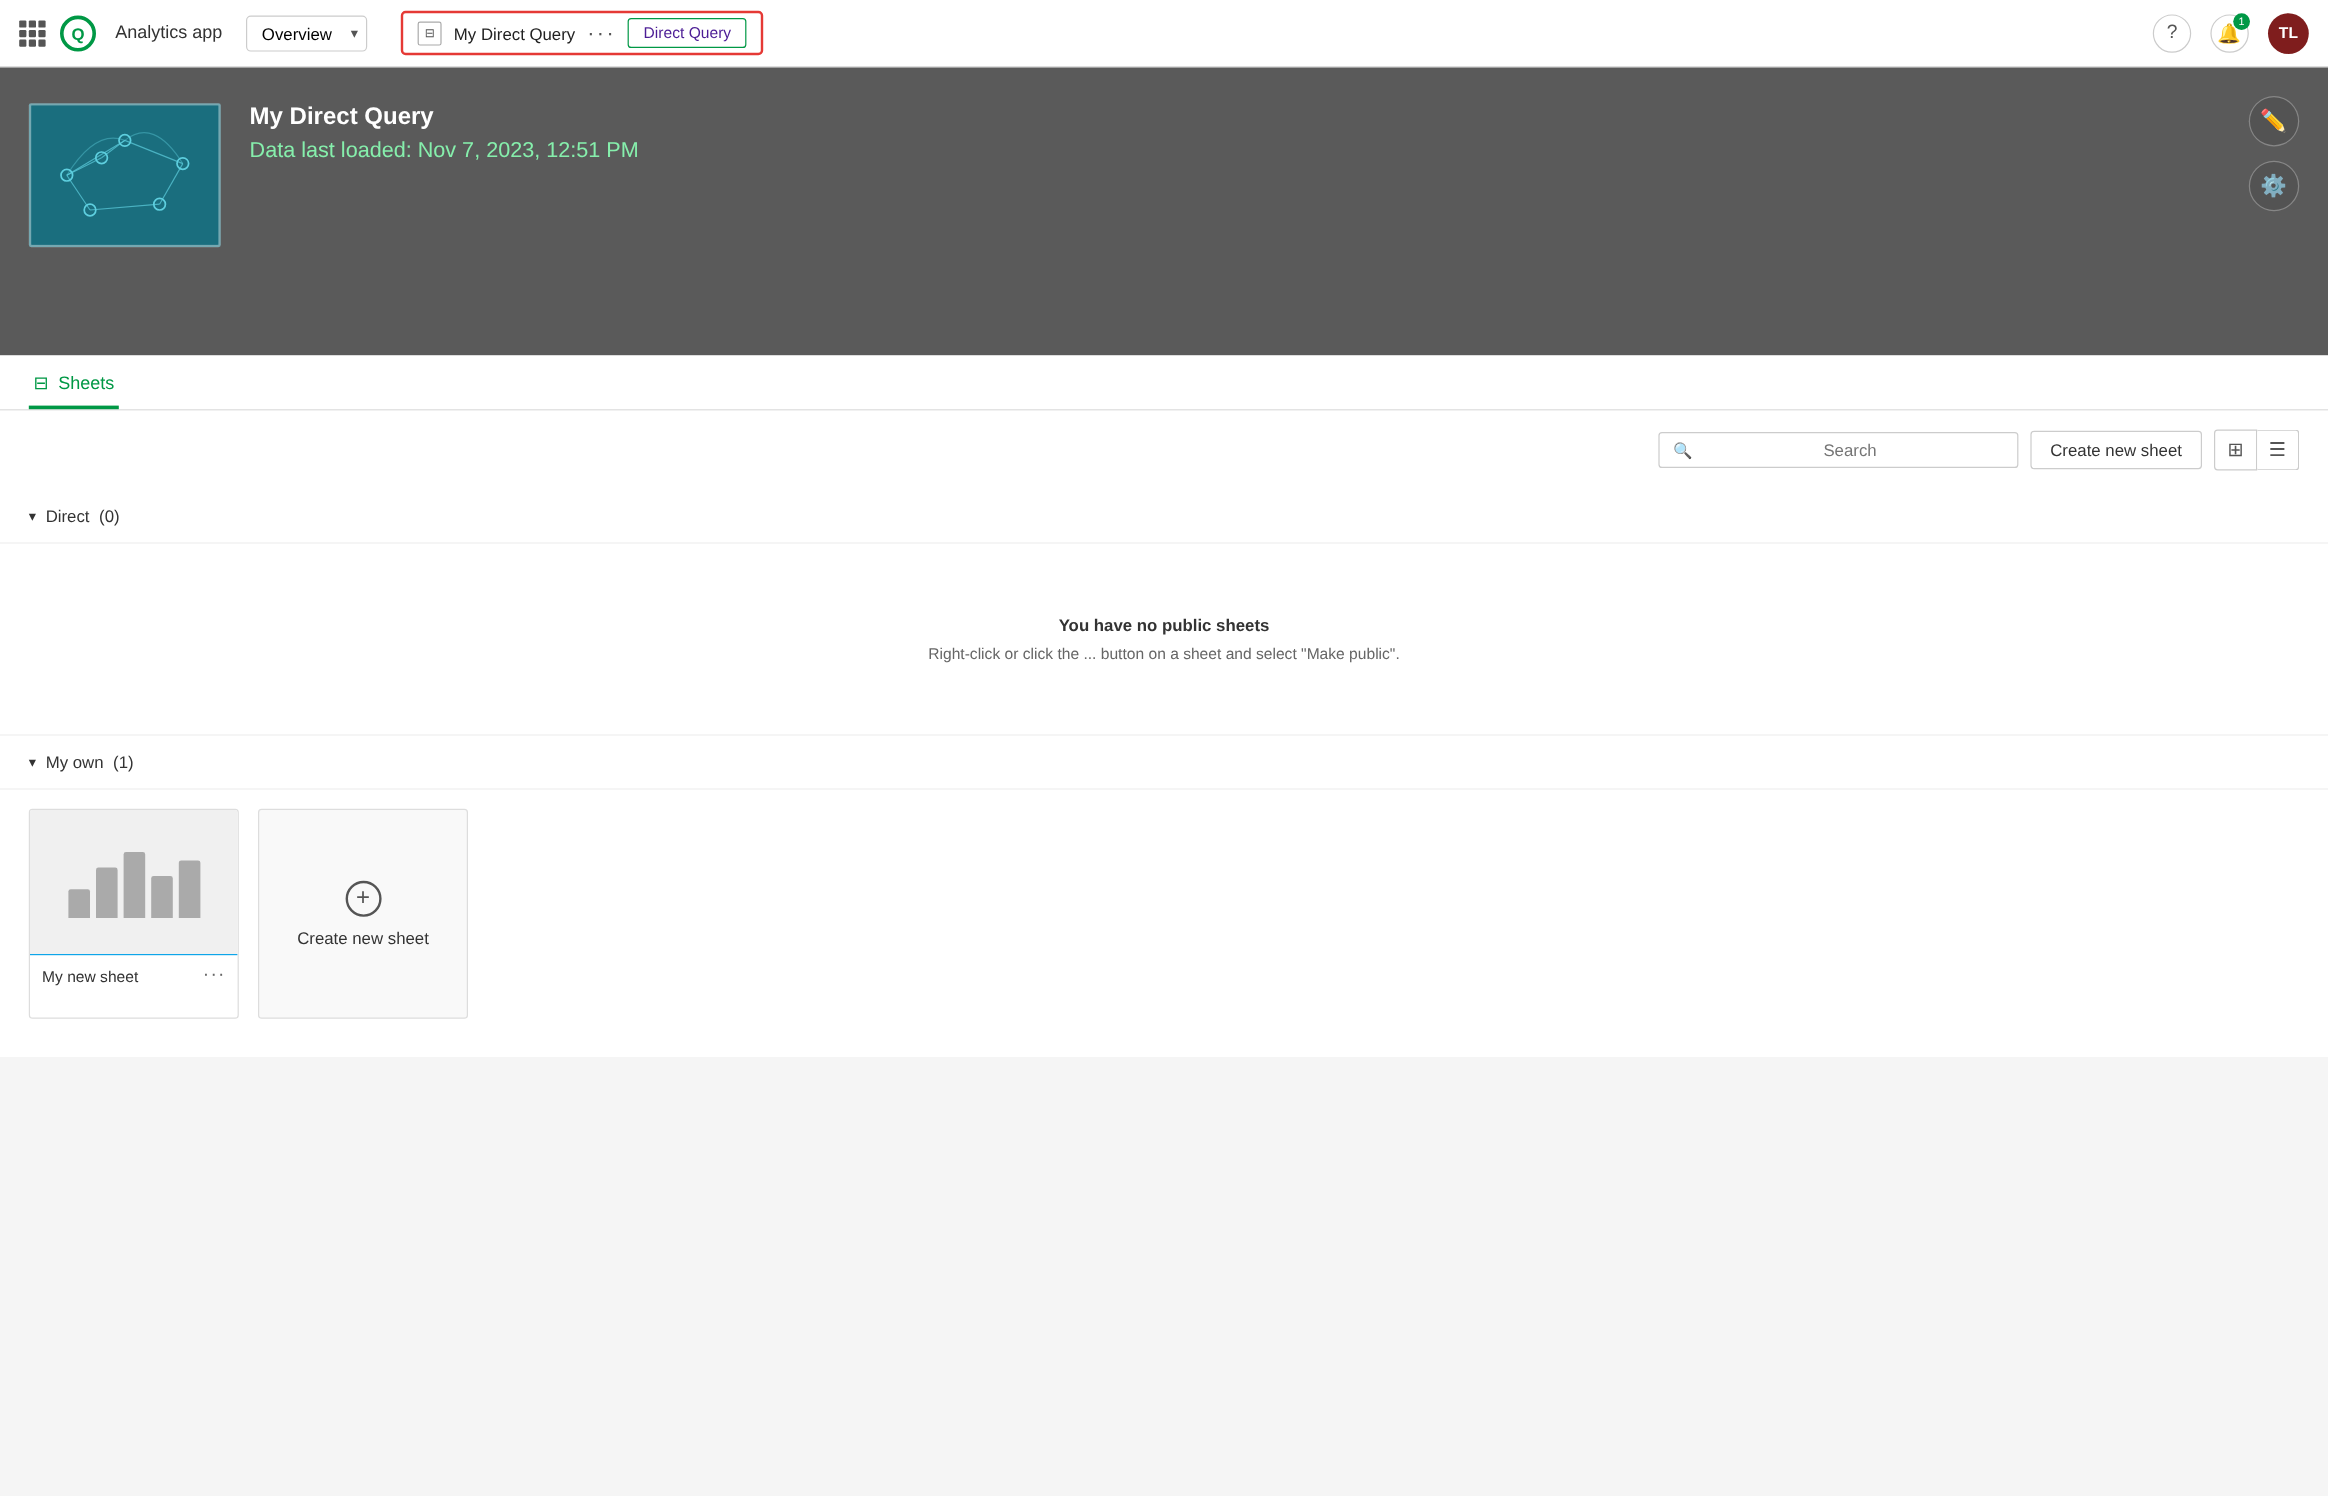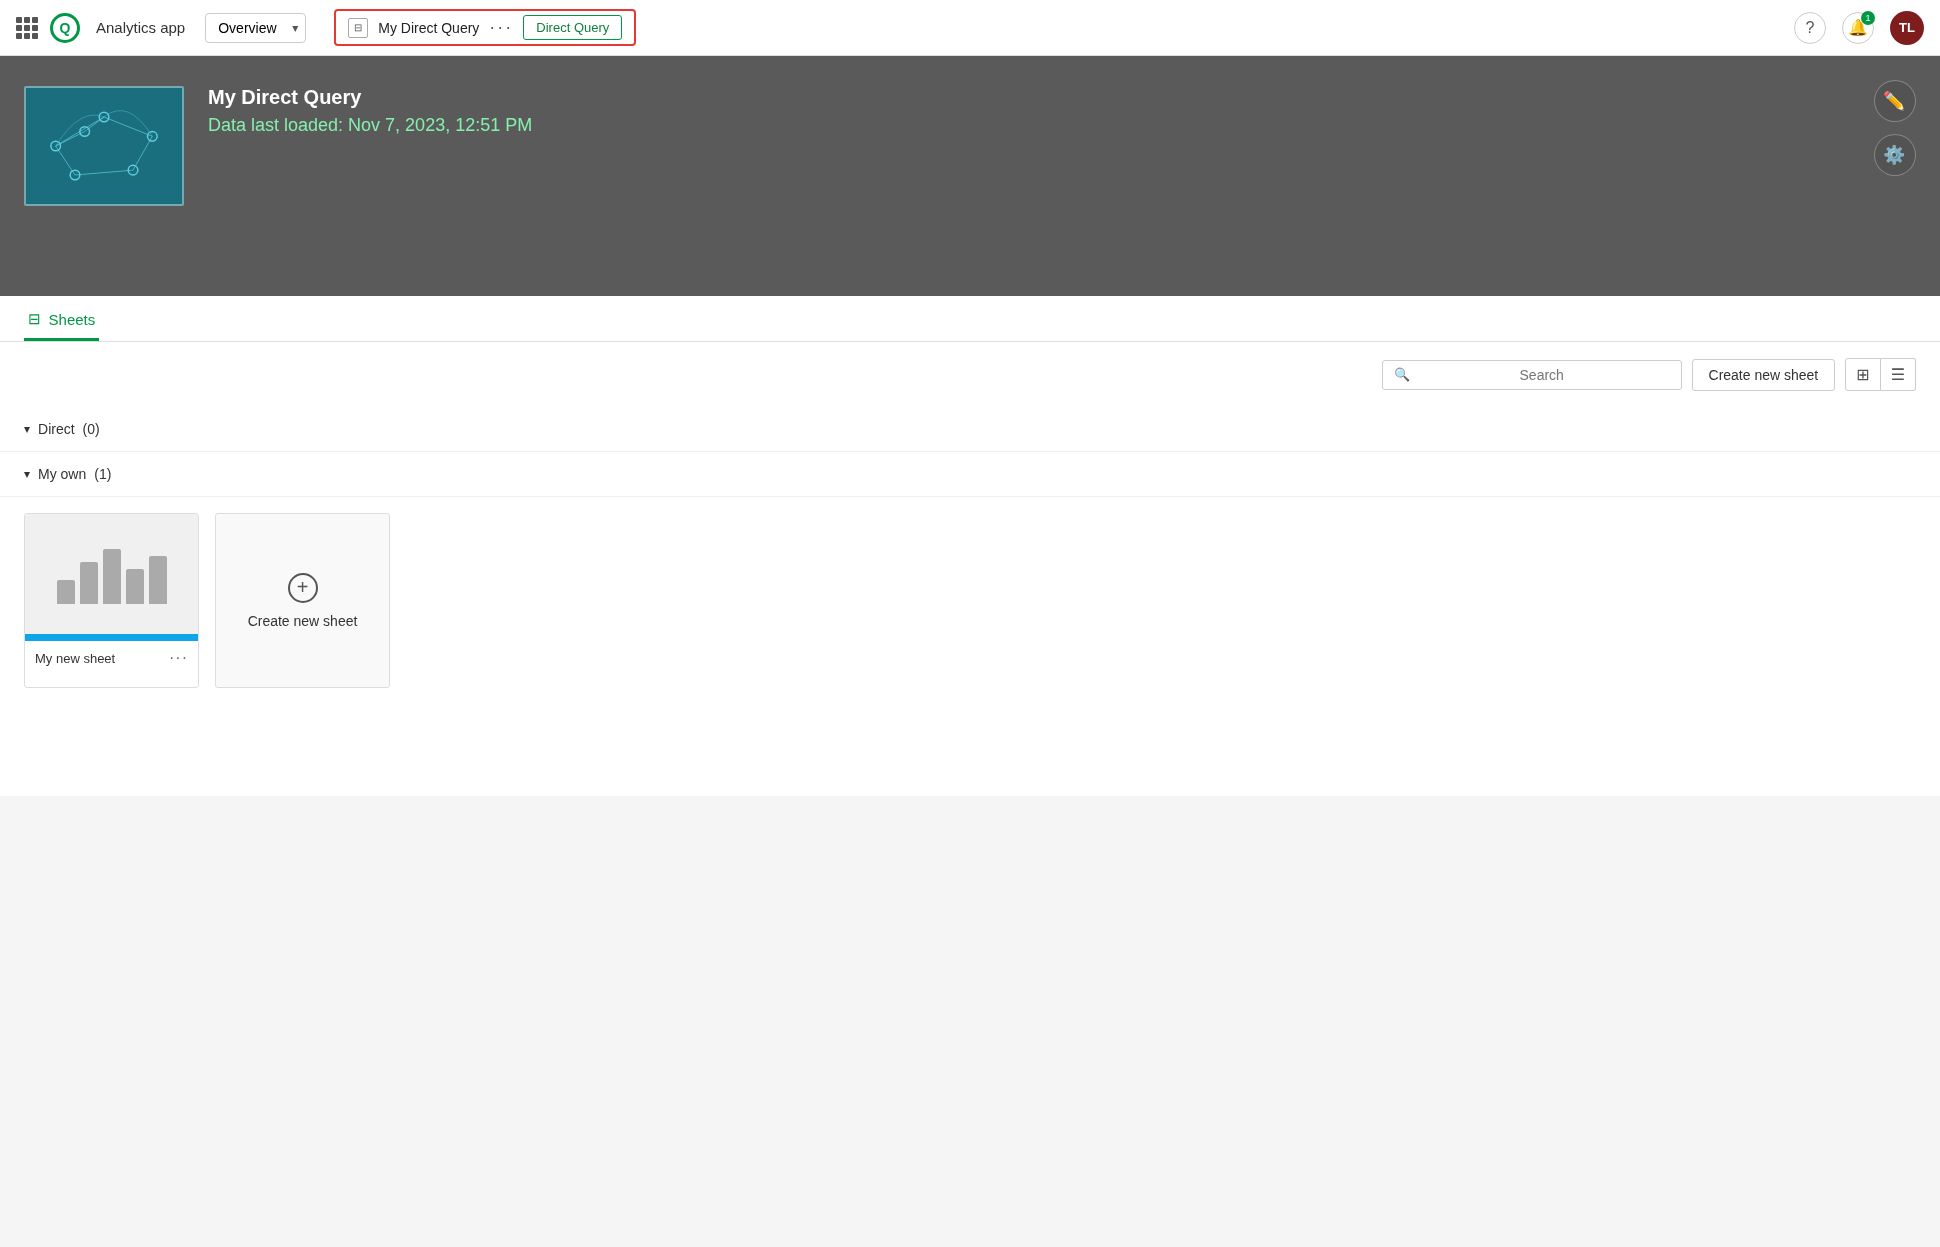--- a/index.html
+++ b/index.html
@@ -47,21 +47,21 @@
       padding: 4px 12px; display: flex; align-items: center; gap: 10px;
     }
     .app-icon-box {
       width: 20px; height: 20px; border: 1px solid #aaa; border-radius: 2px;
       display: flex; align-items: center; justify-content: center; font-size: 10px; color: #555;
     }
     .app-pill-name { font-size: 14px; color: #222; }
     .more-dots { font-size: 18px; color: #555; cursor: pointer; letter-spacing: 2px; }
     .direct-query-btn {
       border: 1px solid #009845; border-radius: 3px; padding: 4px 12px;
-      font-size: 13px; color: #15803d; background: #fff; cursor: pointer;
+      font-size: 13px; color: #4c1d95; background: #fff; cursor: pointer;
     }
     .nav-spacer { flex: 1; }
     .nav-right { display: flex; align-items: center; gap: 16px; }
     .icon-circle {
       width: 32px; height: 32px; border-radius: 50%; border: 1px solid #ccc;
       display: flex; align-items: center; justify-content: center; cursor: pointer;
       font-size: 16px; color: #555; position: relative;
     }
     .notif-badge {
       position: absolute; top: -2px; right: -2px;
@@ -174,21 +174,21 @@
     .sheet-card-thumb {
       height: 120px; background: #f0f0f0;
       display: flex; align-items: center; justify-content: center;
     }
     .bar-chart-icon {
       display: flex; align-items: flex-end; gap: 5px; height: 60px;
     }
     .bar { background: #aaa; border-radius: 2px 2px 0 0; }
     .sheet-card-footer {
       padding: 8px 10px; display: flex; align-items: center; justify-content: space-between;
-      border-top: 7px solid #0ea5e9; font-size: 13px; color: #333;
+      border-top: 1px solid #0ea5e9; font-size: 13px; color: #333;
     }
     .sheet-more-btn { color: #666; cursor: pointer; font-size: 16px; letter-spacing: 1px; }
 
     .create-new-card {
       width: 175px; height: 175px; border: 1px solid #ddd; border-radius: 3px;
       background: #f9f9f9; display: flex; flex-direction: column;
       align-items: center; justify-content: center; cursor: pointer; gap: 10px;
     }
     .create-plus {
       width: 30px; height: 30px; border-radius: 50%; border: 2px solid #555;
@@ -295,20 +295,24 @@
       <button class="view-btn">☰</button>
     </div>
   </div>
 
   <div class="section-header">
     <span class="chevron">▾</span>
     <span class="section-label">Direct</span>
     <span>(0)</span>
   </div>
 
+  <div class="empty-section">
+    <div class="empty-title">You have no public sheets</div>
+    <div class="empty-desc">Right-click or click the ... button on a sheet and select "Make public".</div>
+  </div>
 
   <div class="section-header">
     <span class="chevron">▾</span>
     <span class="section-label">My own</span>
     <span>(1)</span>
   </div>
 
   <div class="my-own-section">
     <div class="sheet-grid">
 

